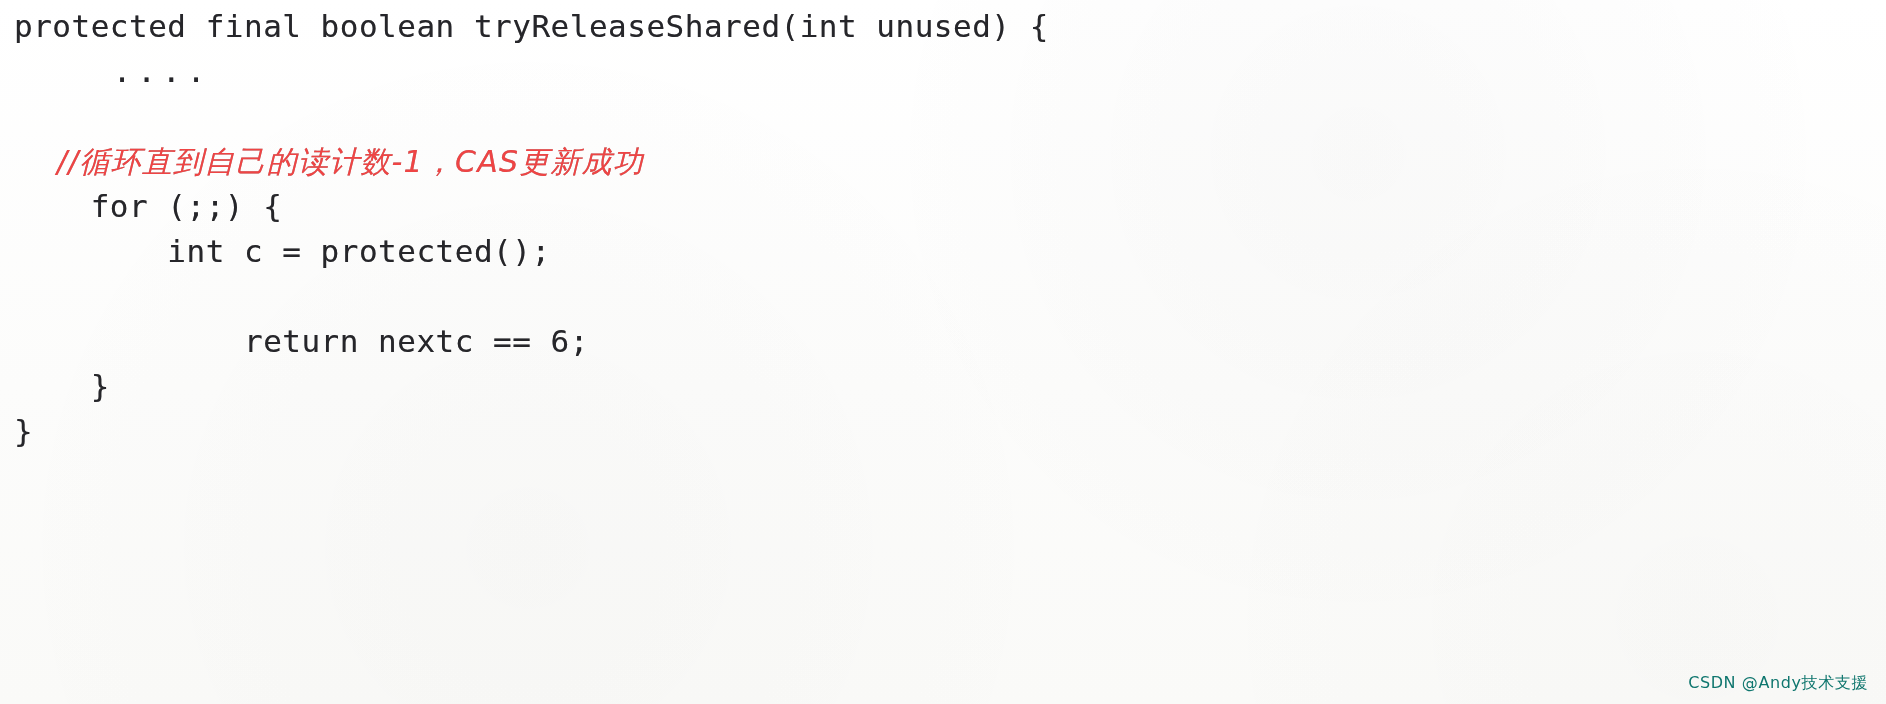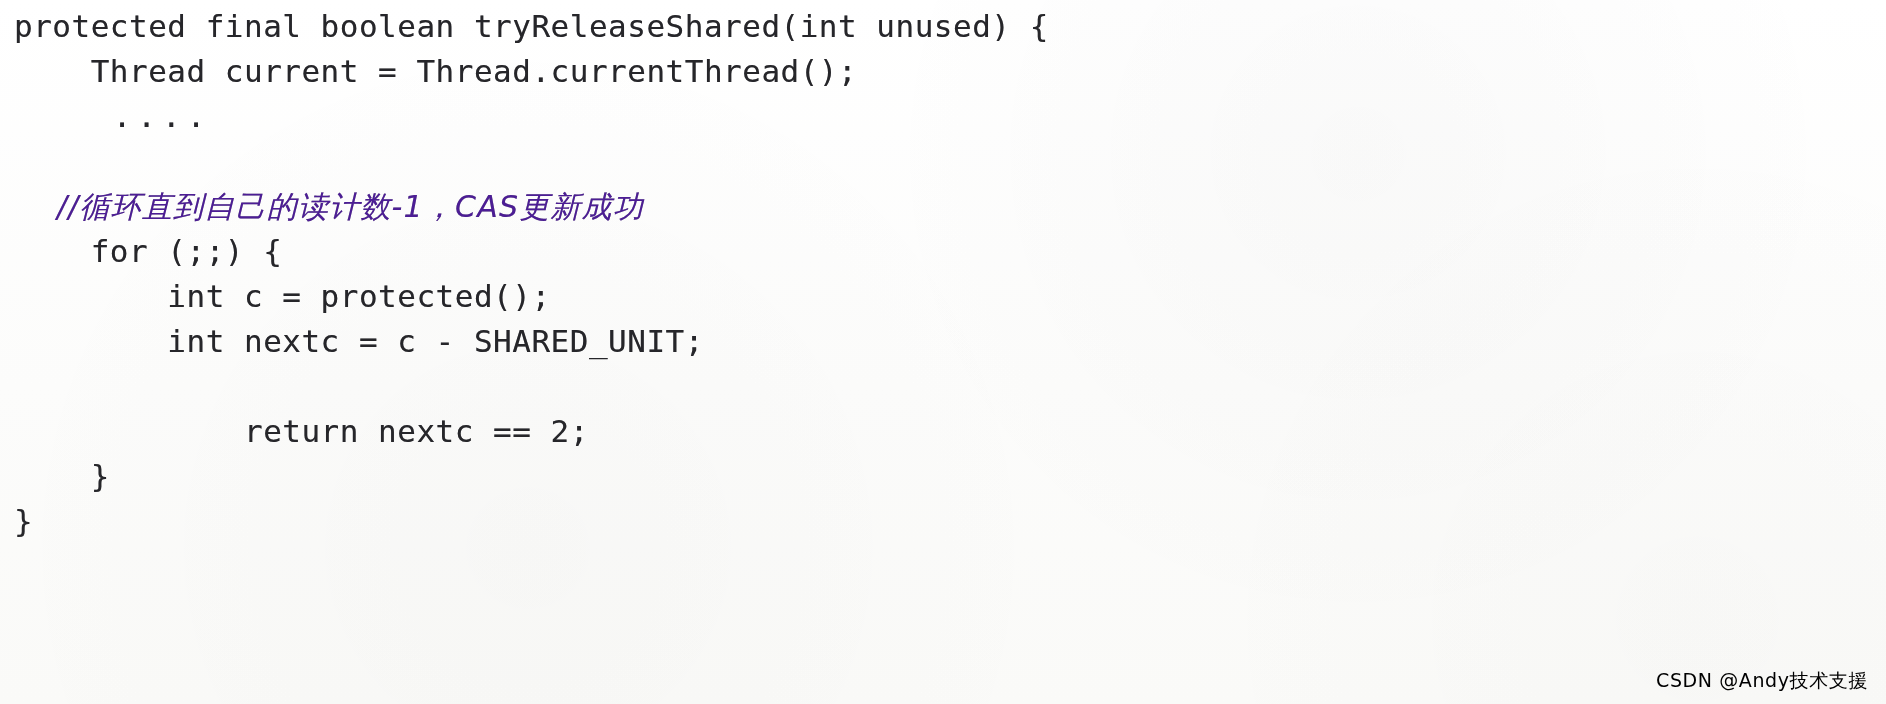--- a/index.html
+++ b/index.html
@@ -51,58 +51,56 @@
 
   .code-line.blank {
     color: transparent;
   }
 
   .code-line.comment {
     font-family: "DejaVu Sans", "Liberation Sans", sans-serif;
     font-size: 30px;
     font-style: italic;
     letter-spacing: 1.2px;
-    color: #4c1d95;
+    color: #ef4444;
   }
 
   .code-line.dots {
     letter-spacing: 6px;
   }
 
   #watermark {
     position: absolute;
     right: 18px;
     bottom: 10px;
     font-family: "DejaVu Sans", "Liberation Sans", sans-serif;
-    font-size: 19px;
-    color: #000000;
+    font-size: 16px;
+    color: #0f766e;
     letter-spacing: 0.6px;
     white-space: nowrap;
     user-select: none;
   }
 </style>
 </head>
 <body>
 
 <div id="page">
 
   <div id="paper-texture"></div>
 
   <div id="code-block">
 
     <div class="code-line">protected final boolean tryReleaseShared(int unused) {</div>
-    <div class="code-line">    Thread current = Thread.currentThread();</div>
     <div class="code-line dots">    ....</div>
     <div class="code-line blank"> </div>
     <div class="code-line comment">    //循环直到自己的读计数-1，CAS更新成功</div>
     <div class="code-line">    for (;;) {</div>
     <div class="code-line">        int c = protected();</div>
-    <div class="code-line">        int nextc = c - SHARED_UNIT;</div>
     <div class="code-line blank"> </div>
-    <div class="code-line">            return nextc == 2;</div>
+    <div class="code-line">            return nextc == 6;</div>
     <div class="code-line">    }</div>
     <div class="code-line">}</div>
 
   </div>
 
   <div id="watermark">CSDN @Andy技术支援</div>
 
 </div>
 
 </body></html>

